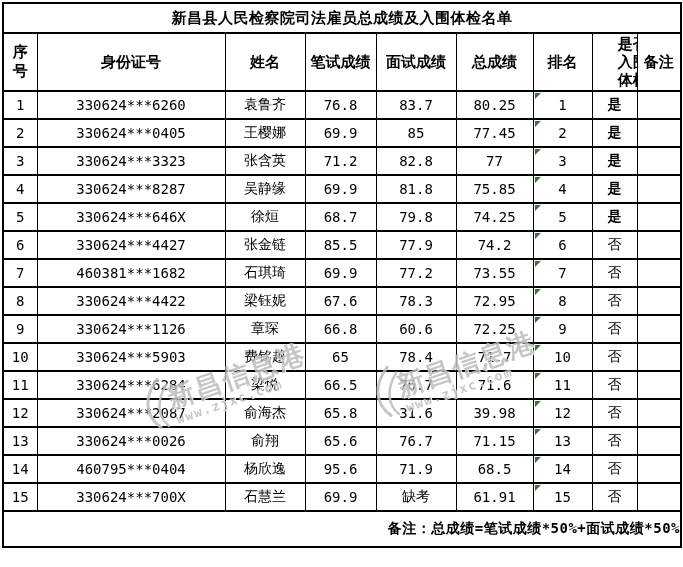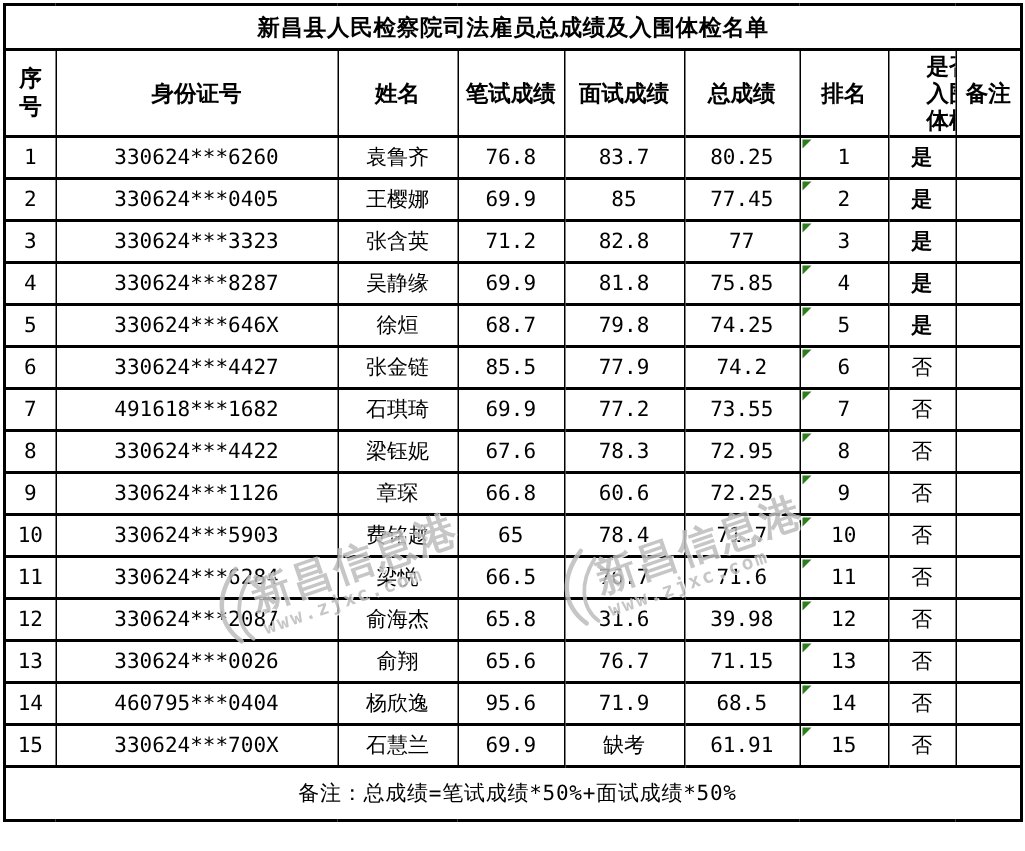--- a/index.html
+++ b/index.html
@@ -27,21 +27,21 @@
   .hdr-wrap-1{display:inline-block;width:1.15em;word-break:break-all;line-height:1.25;}
   .hdr-wrap-2{display:inline-block;width:2.15em;word-break:break-all;line-height:1.2;margin-left:24px;}
   .data-row td{height:26px;font-size:14px;}
   .data-row td.cell-rank{position:relative;}
   .tri{
     position:absolute;left:1px;top:1px;width:0;height:0;
     border-top:6px solid #2e7d1e;border-right:6px solid transparent;
   }
   .bold{font-weight:bold;}
   tfoot td{
-    height:34px;text-align:center;font-weight:normal;font-size:14px;padding-left:6px;
+    height:34px;text-align:right;font-weight:bold;font-size:14px;padding-left:6px;
     letter-spacing:0.5px;
   }
   
   .watermark{
     position:absolute;width:210px;pointer-events:none;z-index:5;
     transform:rotate(-19deg);color:#bdbdbd;opacity:0.85;text-align:center;
   }
   .watermark .wm-row{display:flex;align-items:flex-end;justify-content:center;}
   .watermark .wm-name{
     font-size:27px;font-weight:bold;letter-spacing:2px;line-height:1;
@@ -149,21 +149,21 @@
           <td class="cell-name"><span>张金链</span></td>
           <td class="cell-written-score"><span>85.5</span></td>
           <td class="cell-interview-score"><span>77.9</span></td>
           <td class="cell-total-score"><span>74.2</span></td>
           <td class="cell-rank"><span class="tri"></span><span>6</span></td>
           <td class="cell-shortlisted"><span>否</span></td>
           <td class="cell-remark"><span></span></td>
         </tr>
         <tr class="data-row">
           <td class="cell-no"><span>7</span></td>
-          <td class="cell-id-number"><span>491618***1682</span></td>
+          <td class="cell-id-number"><span>460381***1682</span></td>
           <td class="cell-name"><span>石琪琦</span></td>
           <td class="cell-written-score"><span>69.9</span></td>
           <td class="cell-interview-score"><span>77.2</span></td>
           <td class="cell-total-score"><span>73.55</span></td>
           <td class="cell-rank"><span class="tri"></span><span>7</span></td>
           <td class="cell-shortlisted"><span>否</span></td>
           <td class="cell-remark"><span></span></td>
         </tr>
         <tr class="data-row">
           <td class="cell-no"><span>8</span></td>

